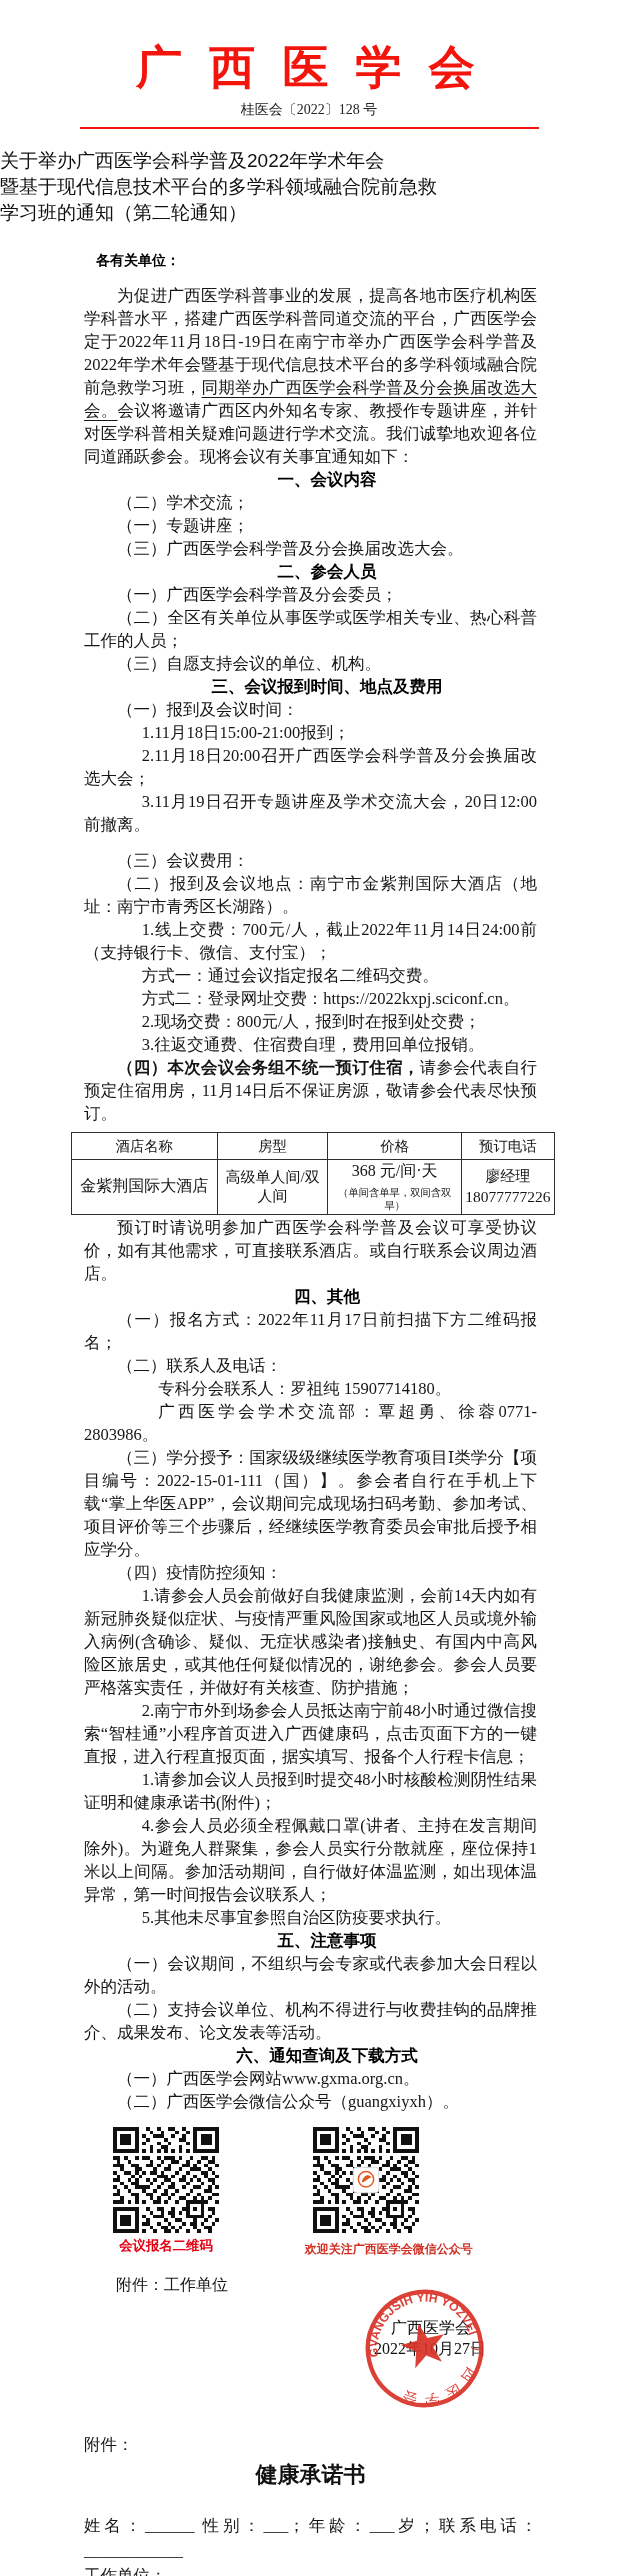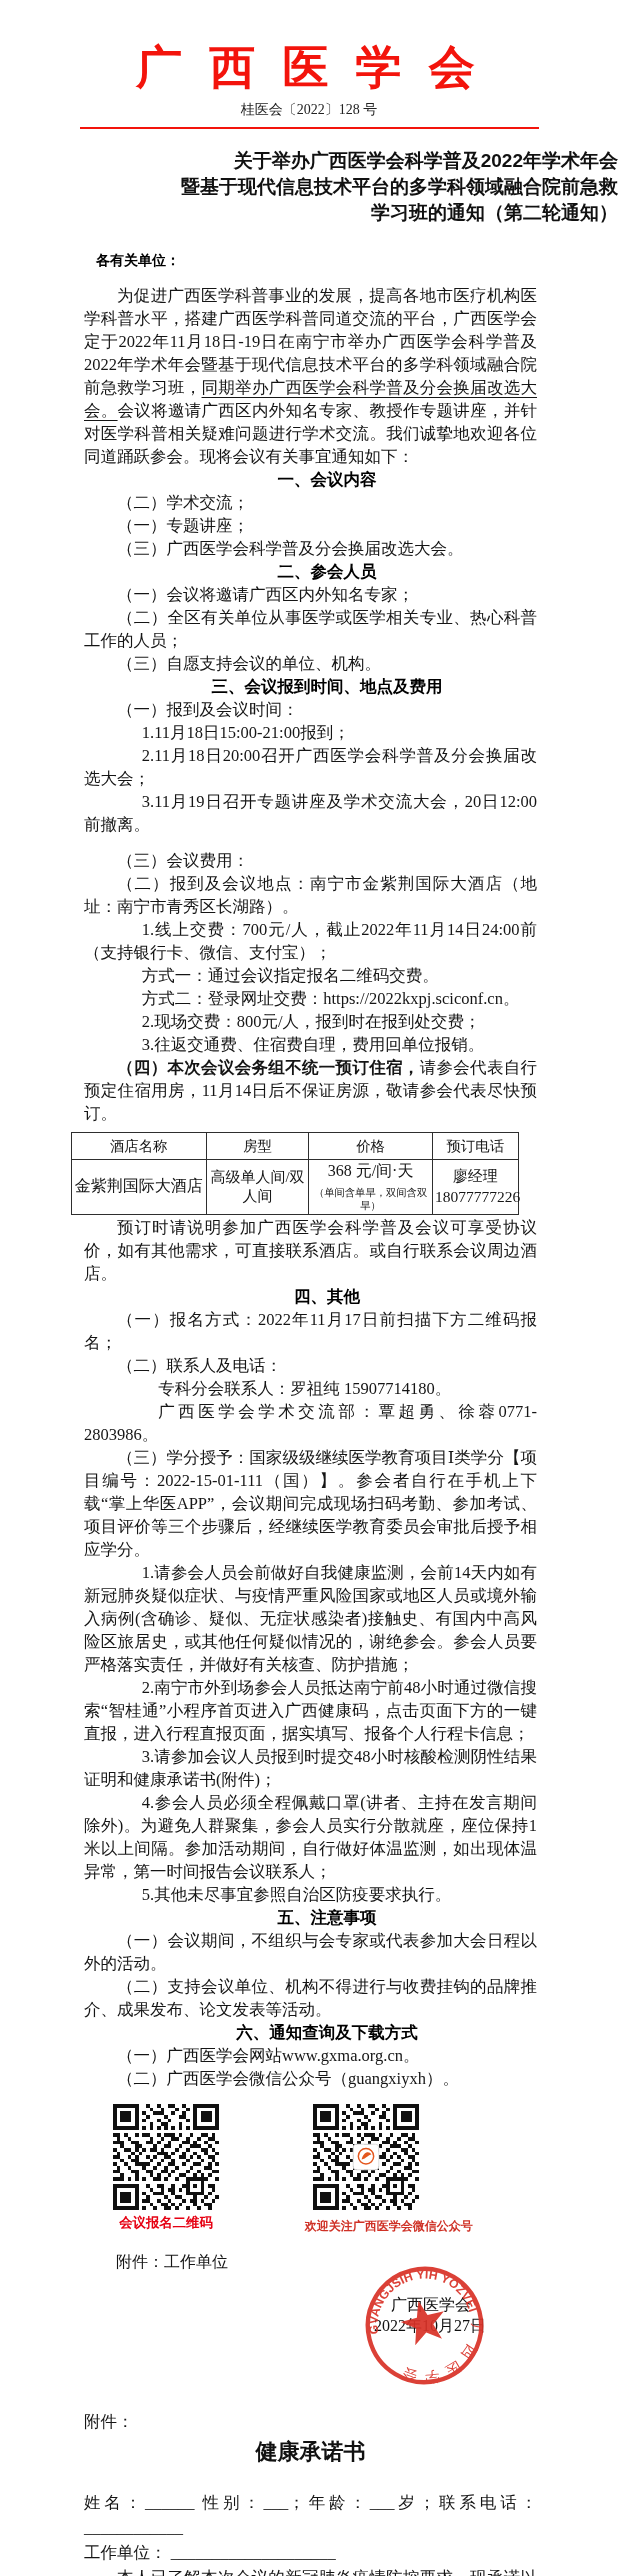--- a/index.html
+++ b/index.html
@@ -13,23 +13,23 @@
   .org-name {
     padding-top:43px; text-align:center;
     font-family:"Liberation Sans","DejaVu Sans",sans-serif;
     font-weight:bold; font-size:46px; line-height:1.05;
     color:#f3140c; letter-spacing:7.2px; white-space:nowrap;
   }
   .doc-number { margin-top:10.3px; text-align:center; font-size:14px; line-height:16.5px; color:#222; }
   .red-rule { width:459px; height:2.6px; background:#f3140c; margin:8.8px auto 0; }
 
   .doc-title {
-    margin-top:18.5px; text-align:right;
+    margin-top:18.5px; text-align:left;
     font-family:"Liberation Sans","DejaVu Sans",sans-serif;
-    font-weight:bold; font-size:19px; line-height:26px; color:#111;
+    font-weight:normal; font-size:19px; line-height:26px; color:#111;
   }
 
   .body-text { margin-top:21.6px; }
   .p  { margin:0; font-size:16.5px; line-height:23px; text-align:justify; }
   .ind2  { text-indent:2em; }
   .ind35 { text-indent:3.5em; }
   .ind45 { text-indent:4.5em; }
   .hd {
     margin:0; font-size:16.5px; line-height:23px; text-indent:2em;
     font-family:"Liberation Sans","DejaVu Sans",sans-serif; font-weight:bold; color:#000;text-align:center;
@@ -37,21 +37,21 @@
   .salutation {
     margin:12px; font-size:14px; line-height:24px;
     font-family:"Liberation Sans","DejaVu Sans",sans-serif; font-weight:bold; color:#000;
   }
   .useg { text-decoration:underline; text-decoration-thickness:1px; text-underline-offset:3.6px; }
   .bseg { font-family:"Liberation Sans","DejaVu Sans",sans-serif; font-weight:bold; }
   .gap-line { height:13.4px; }
 
   table.hotel {
     border-collapse:collapse; table-layout:fixed;
-    width:448px; margin:7.2px 0 0 -13.4px; background:#fff;
+    width:484px; margin:7.2px 0 0 -13.4px; background:#fff;
   }
   table.hotel th, table.hotel td { border:1.5px solid #2e2e2e; text-align:center; vertical-align:middle; padding:1px 2.1px; font-weight:normal; }
   table.hotel th { font-size:14.4px; height:24px; }
   table.hotel td { height:45px; }
   .cell-hotel { font-size:16px; }
   .cell-room  { font-size:15px; }
   .price-main { font-size:16px; line-height:20.6px; }
   .price-note { font-size:10.3px; line-height:13.4px; margin-top:4.1px; }
   .tel-name   { font-size:15px; line-height:19.6px; }
   .tel-num    { font-size:15.5px; line-height:19.6px; }
@@ -124,21 +124,21 @@
     <p class="salutation">各有关单位：</p>
 
     <p class="p ind2"><span>为促进广西医学科普事业的发展，提高各地市医疗机构医学科普水平，搭建广西医学科普同道交流的平台，广西医学会定于2022年11月18日-19日在南宁市举办广西医学会科学普及2022年学术年会暨基于现代信息技术平台的多学科领域融合院前急救学习班，</span><span class="useg">同期举办广西医学会科学普及分会换届改选大会。</span><span>会议将邀请广西区内外知名专家、教授作专题讲座，并针对医学科普相关疑难问题进行学术交流。我们诚挚地欢迎各位同道踊跃参会。现将会议有关事宜通知如下：</span></p>
 
     <p class="hd">一、会议内容</p>
     <p class="p ind2">（二）学术交流；</p>
     <p class="p ind2">（一）专题讲座；</p>
     <p class="p ind2">（三）广西医学会科学普及分会换届改选大会。</p>
 
     <p class="hd">二、参会人员</p>
-    <p class="p ind2">（一）会议将邀请广西区内外知名专家；</p>
+    <p class="p ind2">（一）广西医学会科学普及分会委员；</p>
     <p class="p ind2">（二）全区有关单位从事医学或医学相关专业、热心科普工作的人员；</p>
     <p class="p ind2">（三）自愿支持会议的单位、机构。</p>
 
     <p class="hd">三、会议报到时间、地点及费用</p>
     <p class="p ind2">（一）报到及会议时间：</p>
     <p class="p ind35">1.11月18日15:00-21:00报到；</p>
     <p class="p ind35">2.11月18日20:00召开广西医学会科学普及分会换届改选大会；</p>
     <p class="p ind35">3.11月19日召开专题讲座及学术交流大会，20日12:00前撤离。</p>
     <div class="gap-line"></div>
     <p class="p ind2">（三）会议费用：</p>
@@ -174,23 +174,24 @@
       </table>
 
     <p class="p ind2" style="margin-top:1px">预订时请说明参加广西医学会科学普及会议可享受协议价，如有其他需求，可直接联系酒店。或自行联系会议周边酒店。</p>
 
     <p class="hd">四、其他</p>
     <p class="p ind2">（一）报名方式：2022年11月17日前扫描下方二维码报名；</p>
     <p class="p ind2">（二）联系人及电话：</p>
     <p class="p ind45">专科分会联系人：罗祖纯 15907714180。</p>
     <p class="p ind45">广西医学会学术交流部：覃超勇、徐蓉0771-2803986。</p>
     <p class="p ind2">（三）学分授予：国家级级继续医学教育项目Ⅰ类学分【项目编号：2022-15-01-111（国）】。参会者自行在手机上下载“掌上华医APP”，会议期间完成现场扫码考勤、参加考试、项目评价等三个步骤后，经继续医学教育委员会审批后授予相应学分。</p>
+    <p class="p ind2">（四）疫情防控须知：</p>
     <p class="p ind35">1.请参会人员会前做好自我健康监测，会前14天内如有新冠肺炎疑似症状、与疫情严重风险国家或地区人员或境外输入病例(含确诊、疑似、无症状感染者)接触史、有国内中高风险区旅居史，或其他任何疑似情况的，谢绝参会。参会人员要严格落实责任，并做好有关核查、防护措施；</p>
     <p class="p ind35">2.南宁市外到场参会人员抵达南宁前48小时通过微信搜索“智桂通”小程序首页进入广西健康码，点击页面下方的一键直报，进入行程直报页面，据实填写、报备个人行程卡信息；</p>
-    <p class="p ind35">3.请参加会议人员报到时提交48小时核酸检测阴性结果证明和健康承诺书(附件)；</p>
+    <p class="p ind35">1.请参加会议人员报到时提交48小时核酸检测阴性结果证明和健康承诺书(附件)；</p>
     <p class="p ind35">4.参会人员必须全程佩戴口罩(讲者、主持在发言期间除外)。为避免人群聚集，参会人员实行分散就座，座位保持1米以上间隔。参加活动期间，自行做好体温监测，如出现体温异常，第一时间报告会议联系人；</p>
     <p class="p ind35">5.其他未尽事宜参照自治区防疫要求执行。</p>
 
     <p class="hd">五、注意事项</p>
     <p class="p ind2">（一）会议期间，不组织与会专家或代表参加大会日程以外的活动。</p>
     <p class="p ind2">（二）支持会议单位、机构不得进行与收费挂钩的品牌推介、成果发布、论文发表等活动。</p>
 
     <p class="hd">六、通知查询及下载方式</p>
     <p class="p ind2">（一）广西医学会网站www.gxma.org.cn。</p>
     <p class="p ind2">（二）广西医学会微信公众号（guangxiyxh）。</p>

